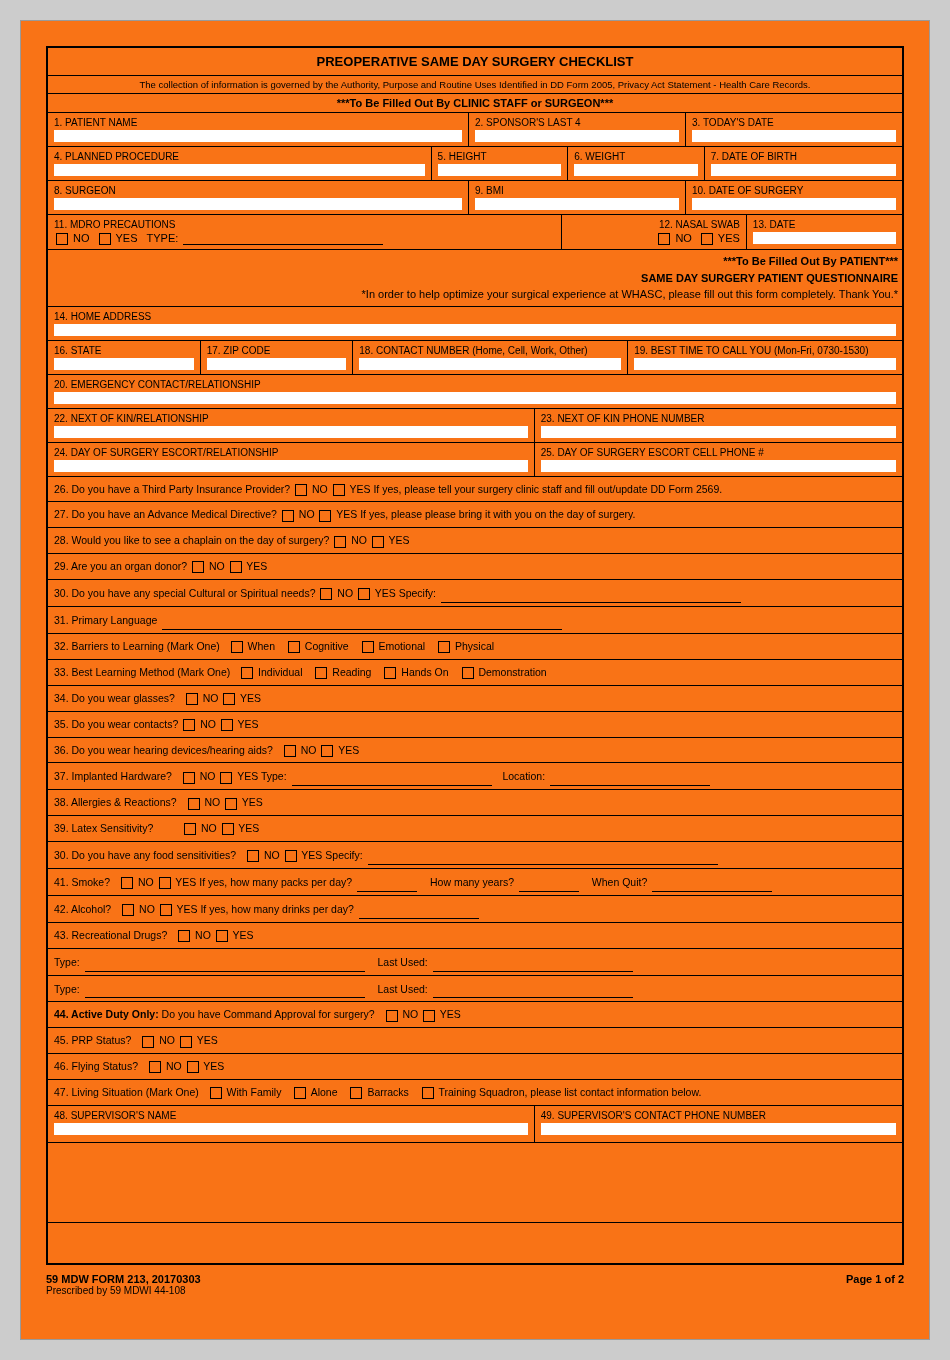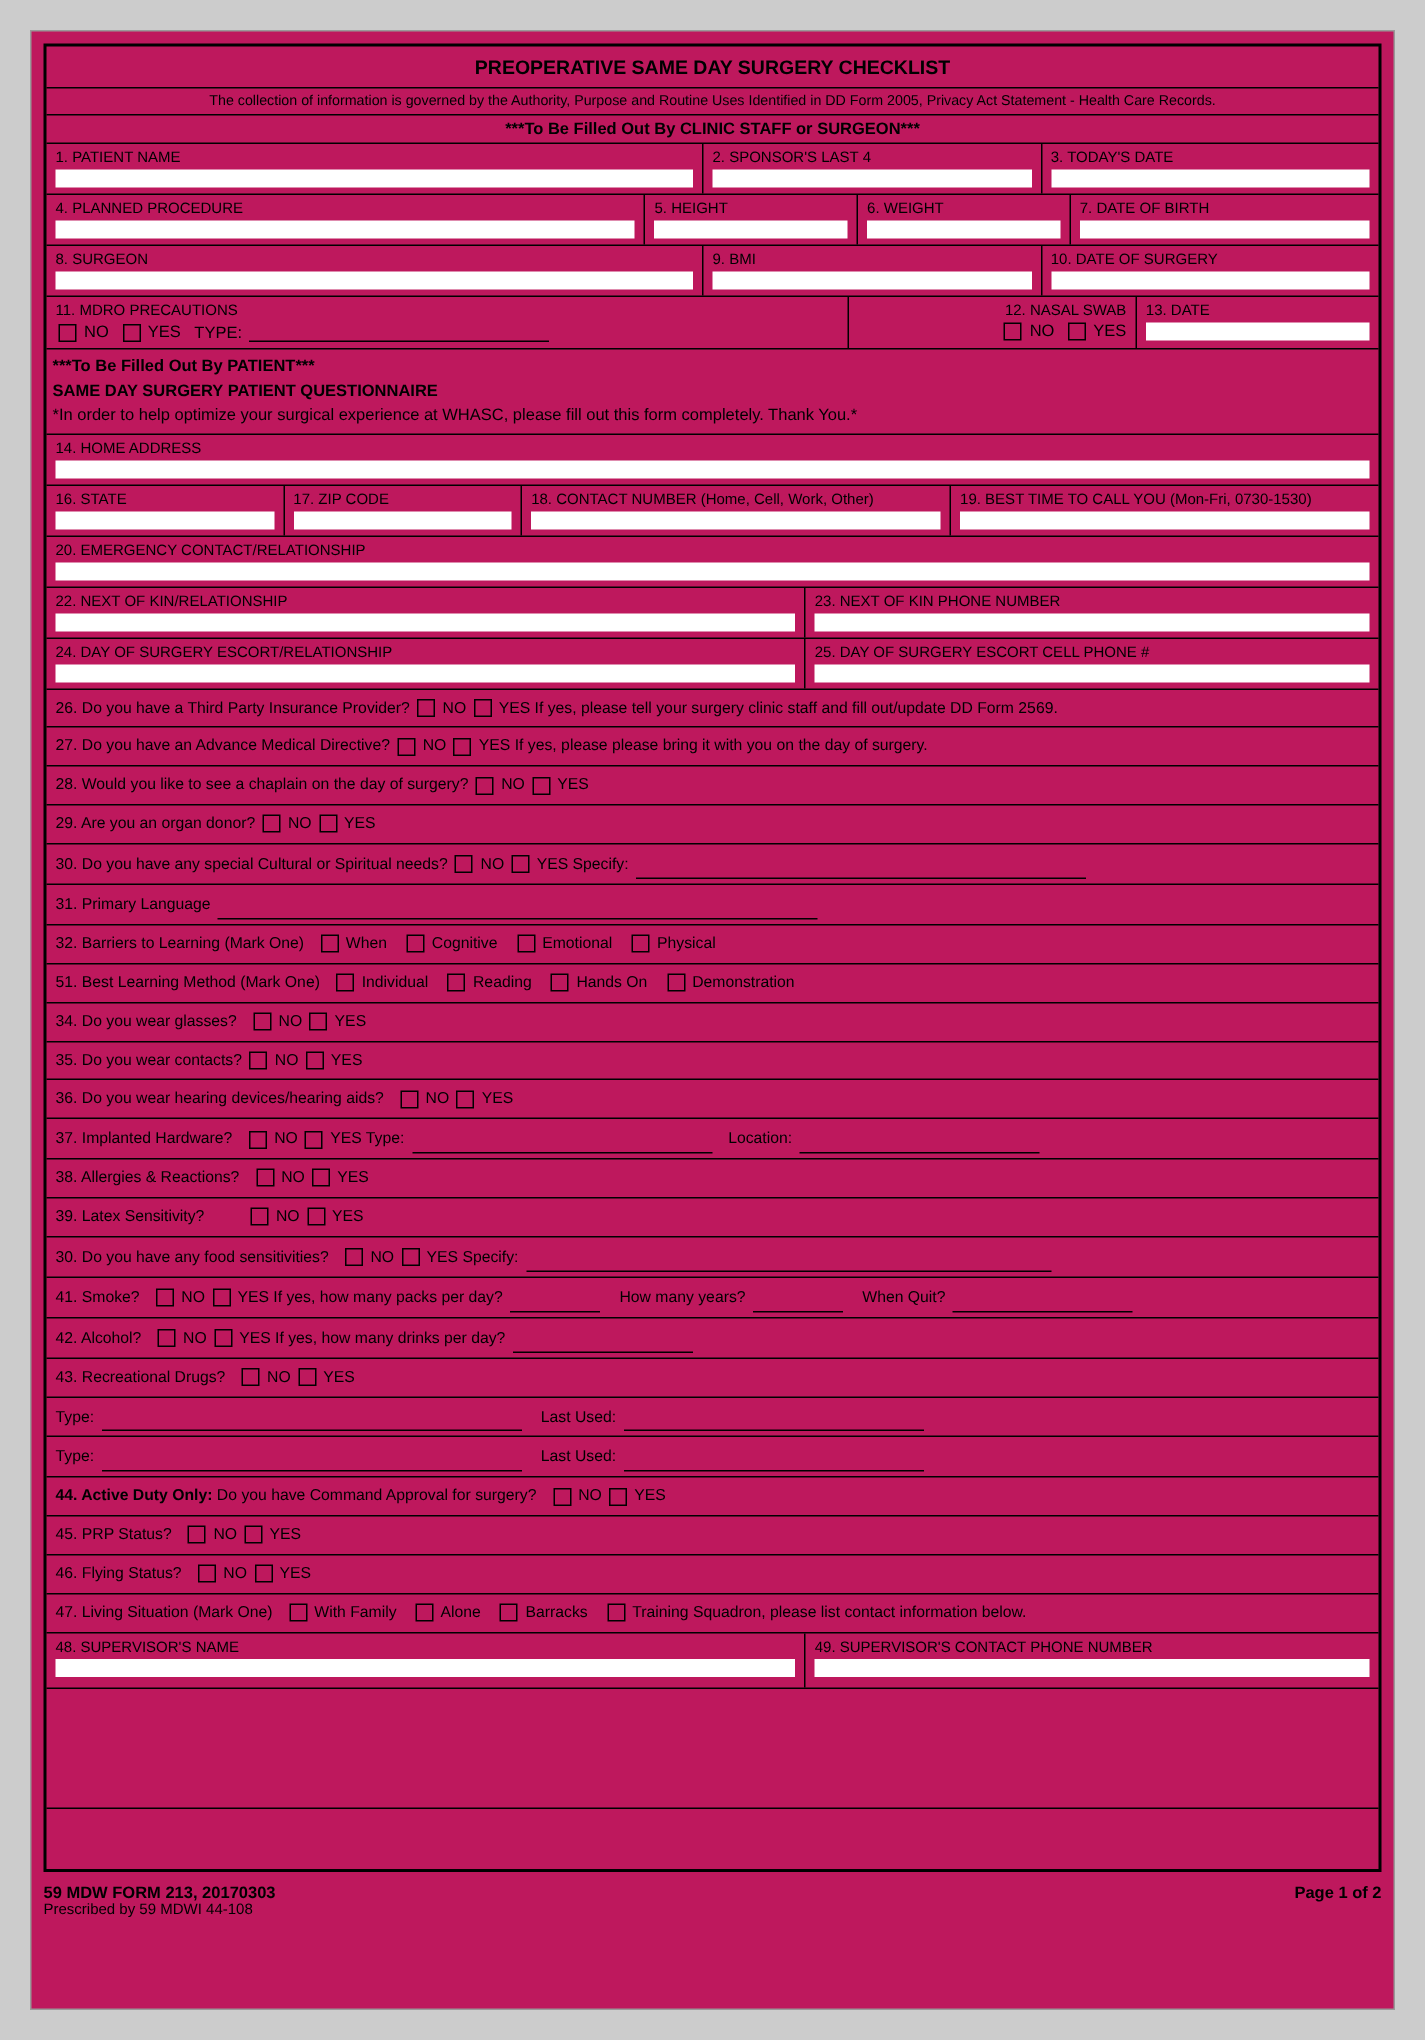--- a/index.html
+++ b/index.html
@@ -5,24 +5,24 @@
     * { box-sizing: border-box; margin: 0; padding: 0; }
     body {
       background: #ccc;
       font-family: Arial, sans-serif;
       font-size: 11px;
       display: flex;
       justify-content: center;
       padding: 20px;
     }
     .page {
-      background: #be185d;
+      background: #f97316;
       width: 910px;
       min-height: 1320px;
-      padding: 8px;
+      padding: 25px;
       border: 1px solid #999;
       position: relative;
     }
     .form-outer {
       border: 2px solid #000;
       width: 100%;
     }
     .form-title {
       text-align: center;
       font-weight: bold;
@@ -56,21 +56,21 @@
     .cell:last-child {
       border-right: none;
     }
     .cell-label {
       font-weight: normal;
       font-size: 10px;
       display: block;
       margin-bottom: 2px;
     }
     .patient-section-header {
-      text-align: left;
+      text-align: right;
       font-weight: bold;
       font-size: 11px;
       padding: 3px 4px;
       border-bottom: 1px solid #000;
       line-height: 1.5;
     }
     .checkbox-row {
       padding: 3px 6px;
       border-bottom: 1px solid #000;
       font-size: 10.5px;
@@ -321,21 +321,21 @@
       <span> When</span>
       <span class="checkbox" style="margin-left:10px;"></span>
       <span> Cognitive</span>
       <span class="checkbox" style="margin-left:10px;"></span>
       <span> Emotional</span>
       <span class="checkbox" style="margin-left:10px;"></span>
       <span> Physical</span>
     </div>
 
     <div class="checkbox-row">
-      <span>51.  Best Learning Method (Mark One)</span>
+      <span>33.  Best Learning Method (Mark One)</span>
       <span class="checkbox" style="margin-left:8px;"></span>
       <span> Individual</span>
       <span class="checkbox" style="margin-left:10px;"></span>
       <span> Reading</span>
       <span class="checkbox" style="margin-left:10px;"></span>
       <span> Hands On</span>
       <span class="checkbox" style="margin-left:10px;"></span>
       <span> Demonstration</span>
     </div>
 

